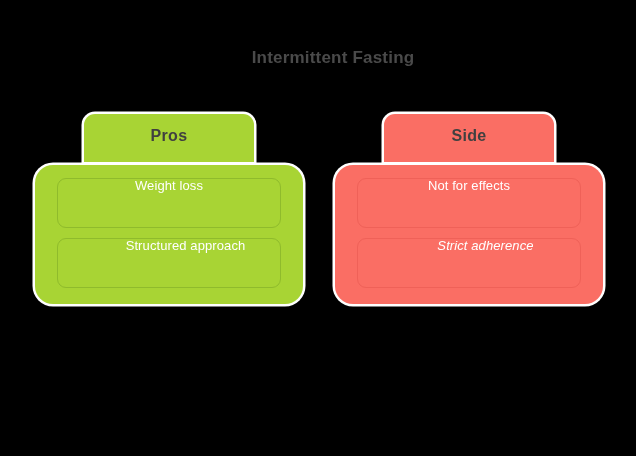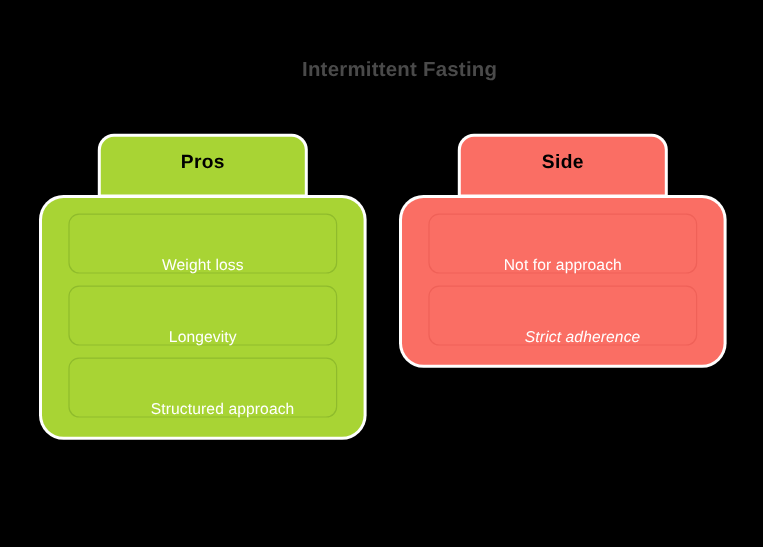--- a/index.html
+++ b/index.html
@@ -54,21 +54,21 @@
     width: 170px;
     height: 48px;
     border-radius: 11px 11px 0 0;
     box-sizing: border-box;
     display: flex;
     align-items: center;
     justify-content: center;
     box-shadow: 0 0 0 2.5px #ffffff;
   }
   .tab-label {
-    color: #000000;
+    color: #404040;
     font-size: 16px;
     font-weight: bold;
     letter-spacing: 0.3px;
     line-height: 1;
     position: relative;
     top: -2px;
   }
 
   
   .gap {
@@ -85,21 +85,21 @@
     padding: 13px 22px 16px 22px;
     box-shadow: 0 0 0 2.5px #ffffff;
   }
 
   
   .item {
     height: 50px;
     border-radius: 9px;
     box-sizing: border-box;
     display: flex;
-    align-items: flex-end;
+    align-items: flex-start;
     justify-content: center;
     margin-bottom: 10px;
   }
   .item:last-child { margin-bottom: 0; padding-left: 33px; }
   .item-label {
     color: #ffffff;
     font-size: 13px;
     font-weight: 400;
     letter-spacing: 0.1px;
     line-height: 1;
@@ -116,36 +116,33 @@
   <div class="column col-0">
     <div class="tab" style="background: rgb(168, 212, 52); box-shadow: rgb(255, 255, 255) 0px 0px 0px 2.5px;">
       <span class="tab-label">Pros</span>
     </div>
     <div class="gap"></div>
     <div class="panel" style="background: rgb(168, 212, 52); box-shadow: rgb(255, 255, 255) 0px 0px 0px 2.5px;">
       <div class="item" style="background: rgb(168, 212, 52); border: 1px solid rgb(143, 187, 44);">
         <span class="item-label">Weight loss</span>
       </div>
       <div class="item" style="background: rgb(168, 212, 52); border: 1px solid rgb(143, 187, 44);">
-        <span class="item-label">Longevity</span>
-      </div>
-      <div class="item" style="background: rgb(168, 212, 52); border: 1px solid rgb(143, 187, 44);">
         <span class="item-label">Structured approach</span>
       </div>
     </div>
   </div>
 
   <div class="column col-1">
     <div class="tab" style="background: rgb(250, 110, 100); box-shadow: rgb(255, 255, 255) 0px 0px 0px 2.5px;">
       <span class="tab-label">Side</span>
     </div>
     <div class="gap"></div>
     <div class="panel" style="background: rgb(250, 110, 100); box-shadow: rgb(255, 255, 255) 0px 0px 0px 2.5px;">
       <div class="item" style="background: rgb(250, 110, 100); border: 1px solid rgb(239, 97, 88);">
-        <span class="item-label">Not for approach</span>
+        <span class="item-label">Not for effects</span>
       </div>
       <div class="item" style="background: rgb(250, 110, 100); border: 1px solid rgb(239, 97, 88); font-style: italic;">
         <span class="item-label">Strict adherence</span>
       </div>
     </div>
   </div>
 
 </div>
 
 </body></html>

